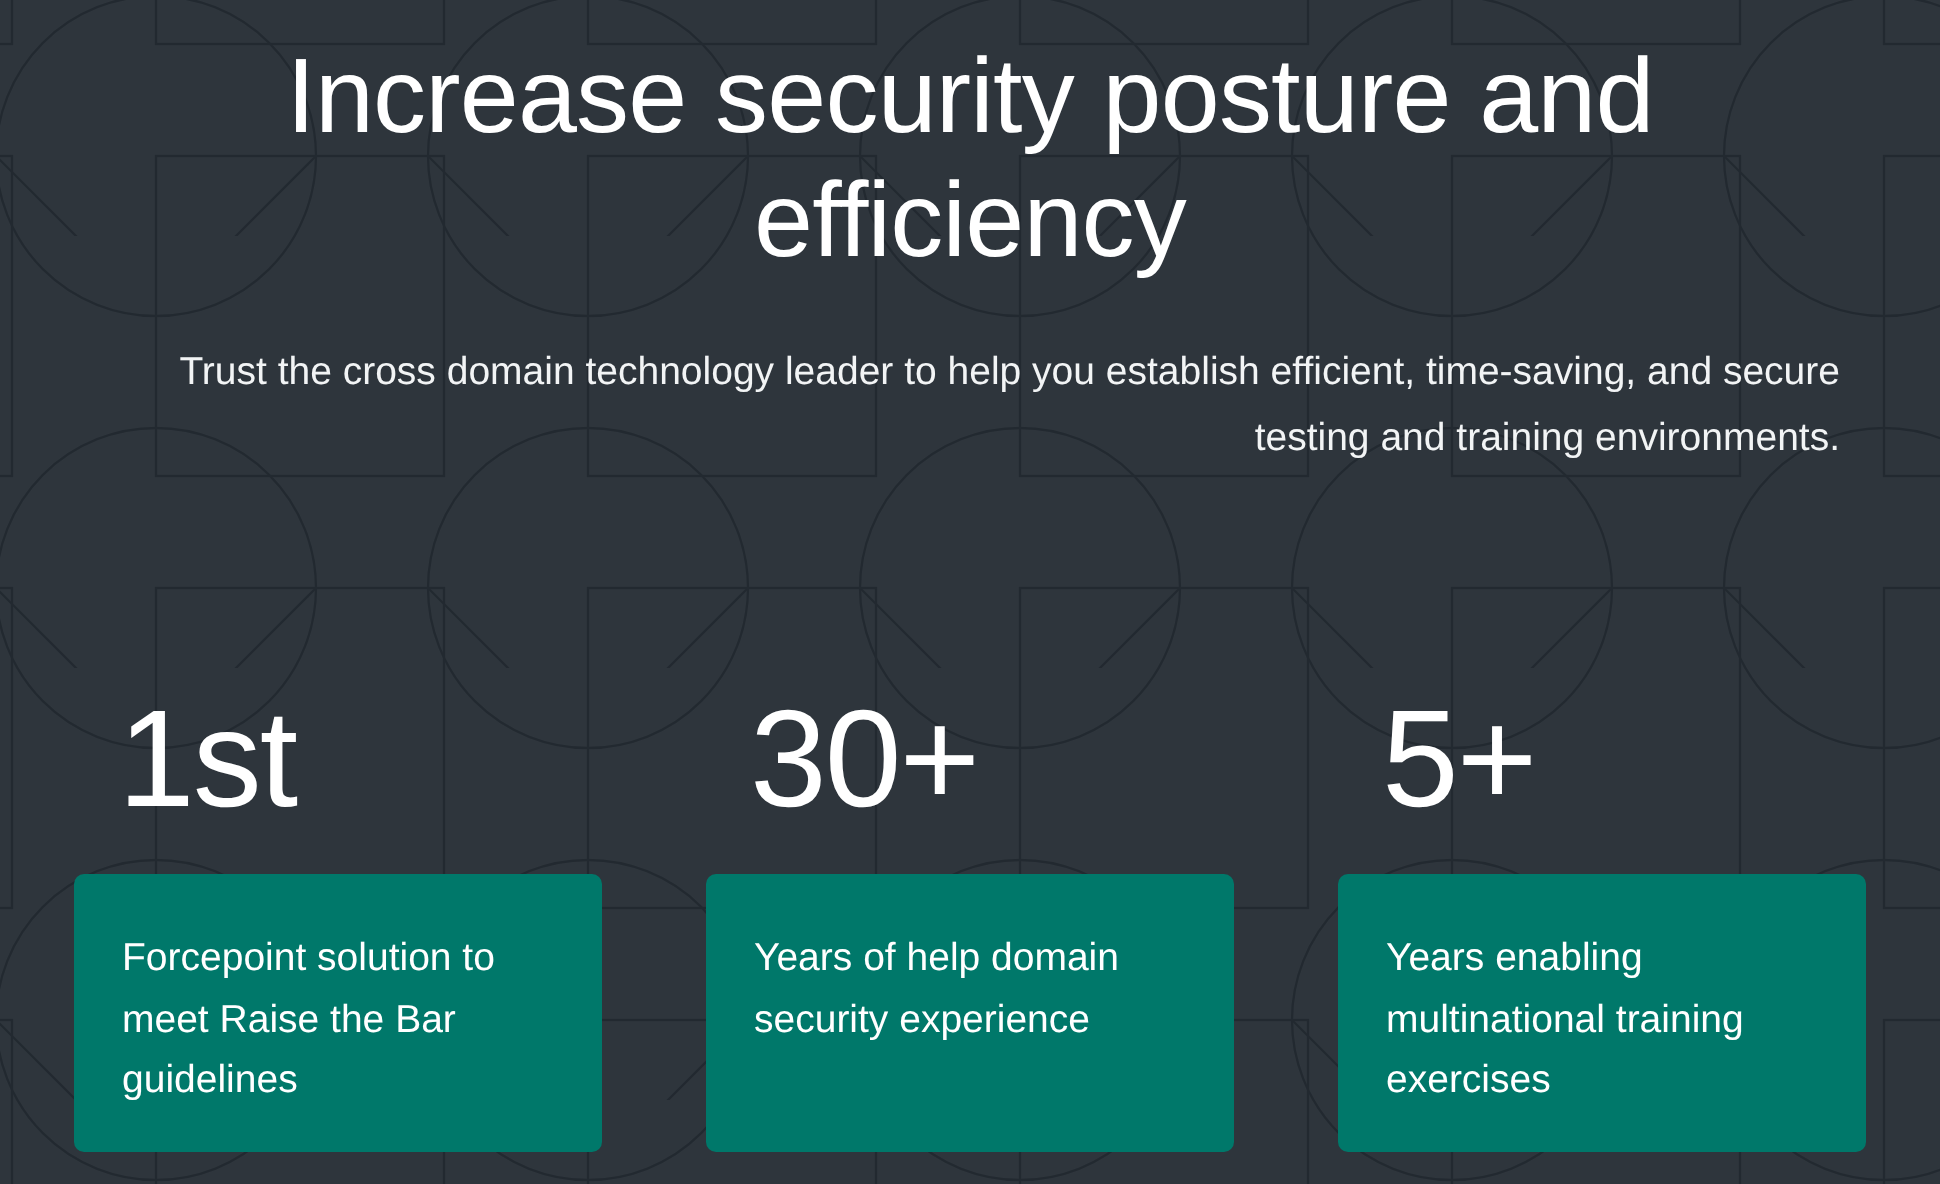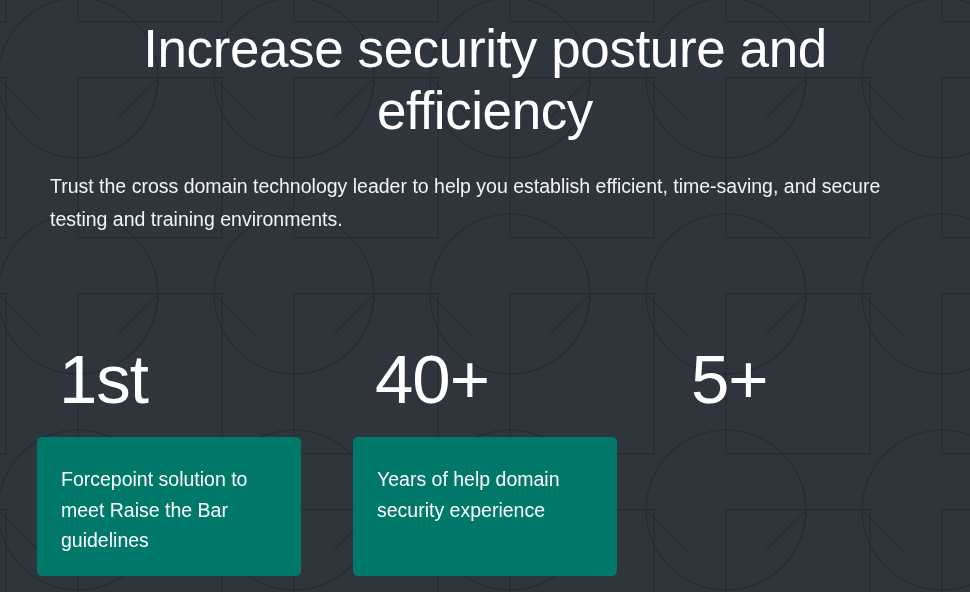--- a/index.html
+++ b/index.html
@@ -57,21 +57,21 @@
     margin: 0;
   }
 
   
   .subtitle {
     position: absolute;
     left: 50%;
     transform: translateX(-50%);
     top: 170px;
     width: 870px;
-    text-align: left;
+    text-align: right;
     color: #f2f4f5;
     font-size: 19.5px;
     line-height: 33px;
     font-weight: 400;
     margin: 0;
   }
 
   
   .stats {
     position: absolute;
@@ -157,25 +157,28 @@
     <div class="stats">
 
       <div class="stat">
         <div class="stat-number">1st</div>
         <div class="stat-card">
           <p class="stat-card-text">Forcepoint solution to meet Raise the Bar guidelines</p>
         </div>
       </div>
 
       <div class="stat">
-        <div class="stat-number">40+</div>
+        <div class="stat-number">30+</div>
         <div class="stat-card">
           <p class="stat-card-text">Years of help domain security experience</p>
         </div>
       </div>
 
       <div class="stat">
         <div class="stat-number">5+</div>
+        <div class="stat-card">
+          <p class="stat-card-text">Years enabling multinational training exercises</p>
+        </div>
       </div>
 
     </div>
   </div>
 </div>
 
 </body></html>

